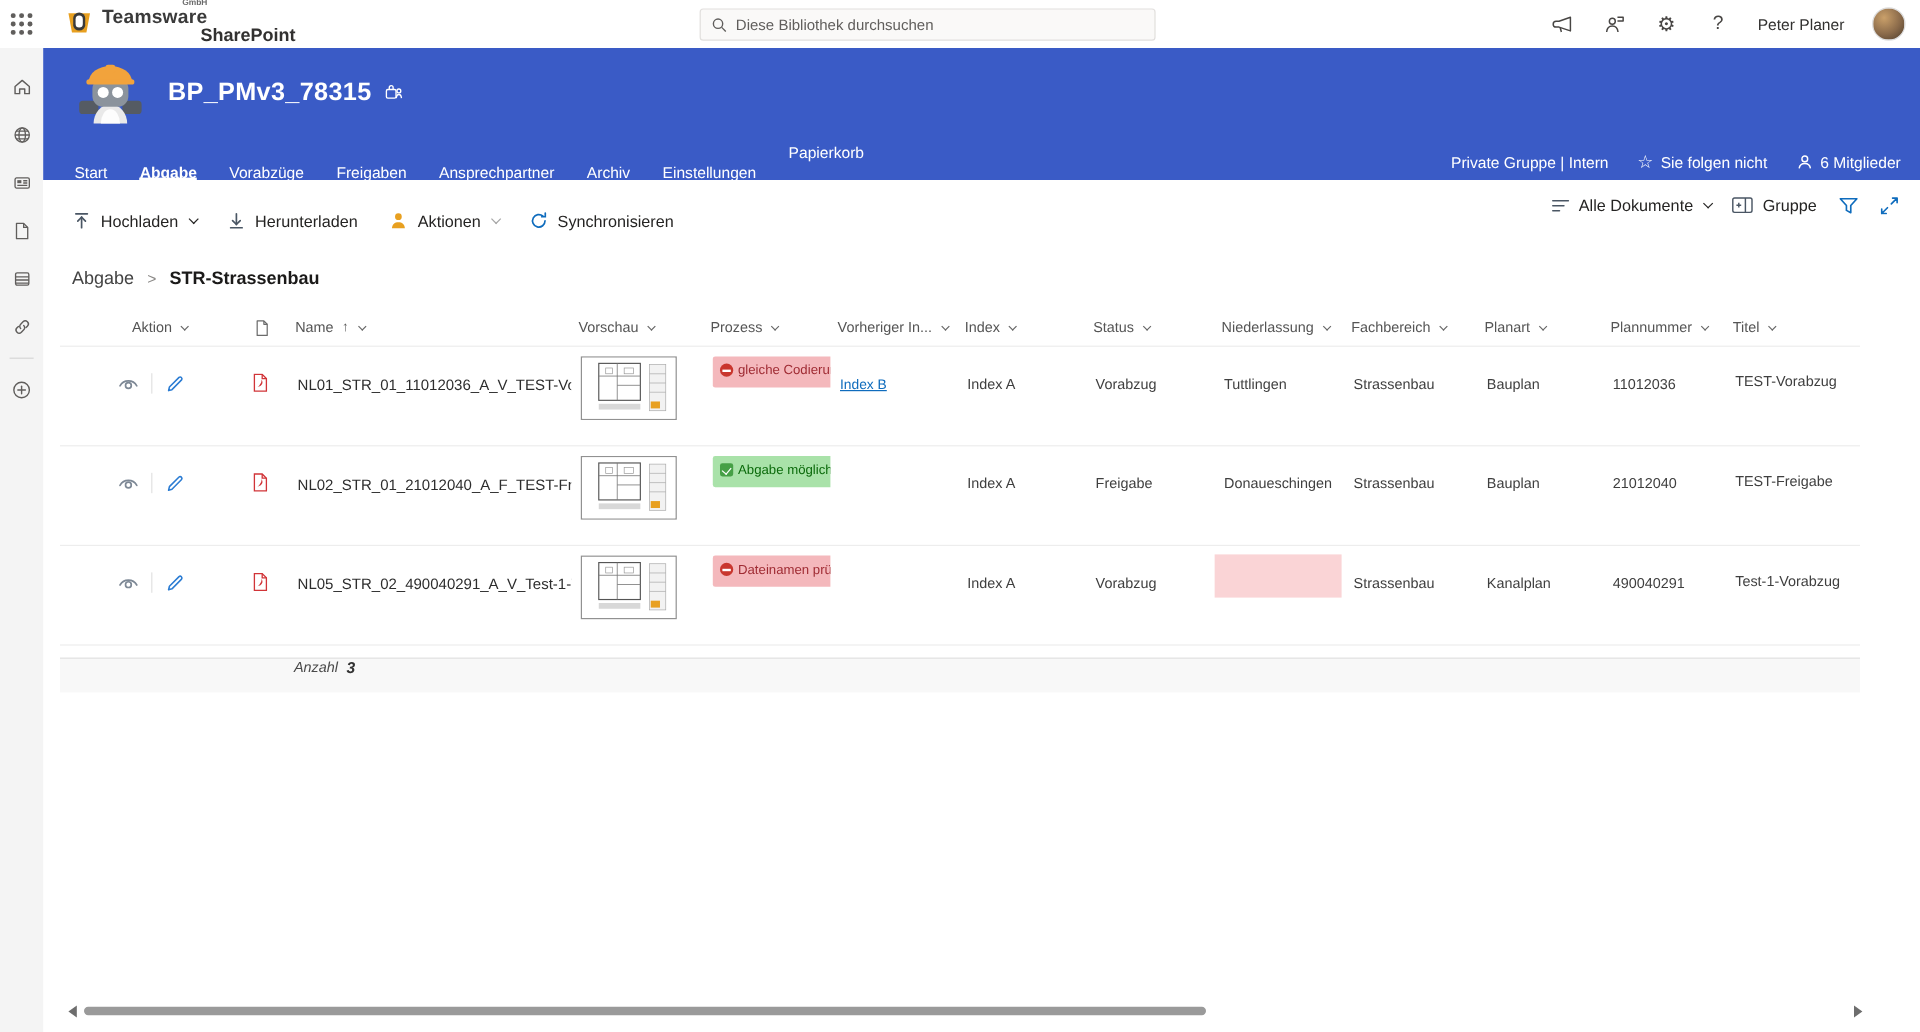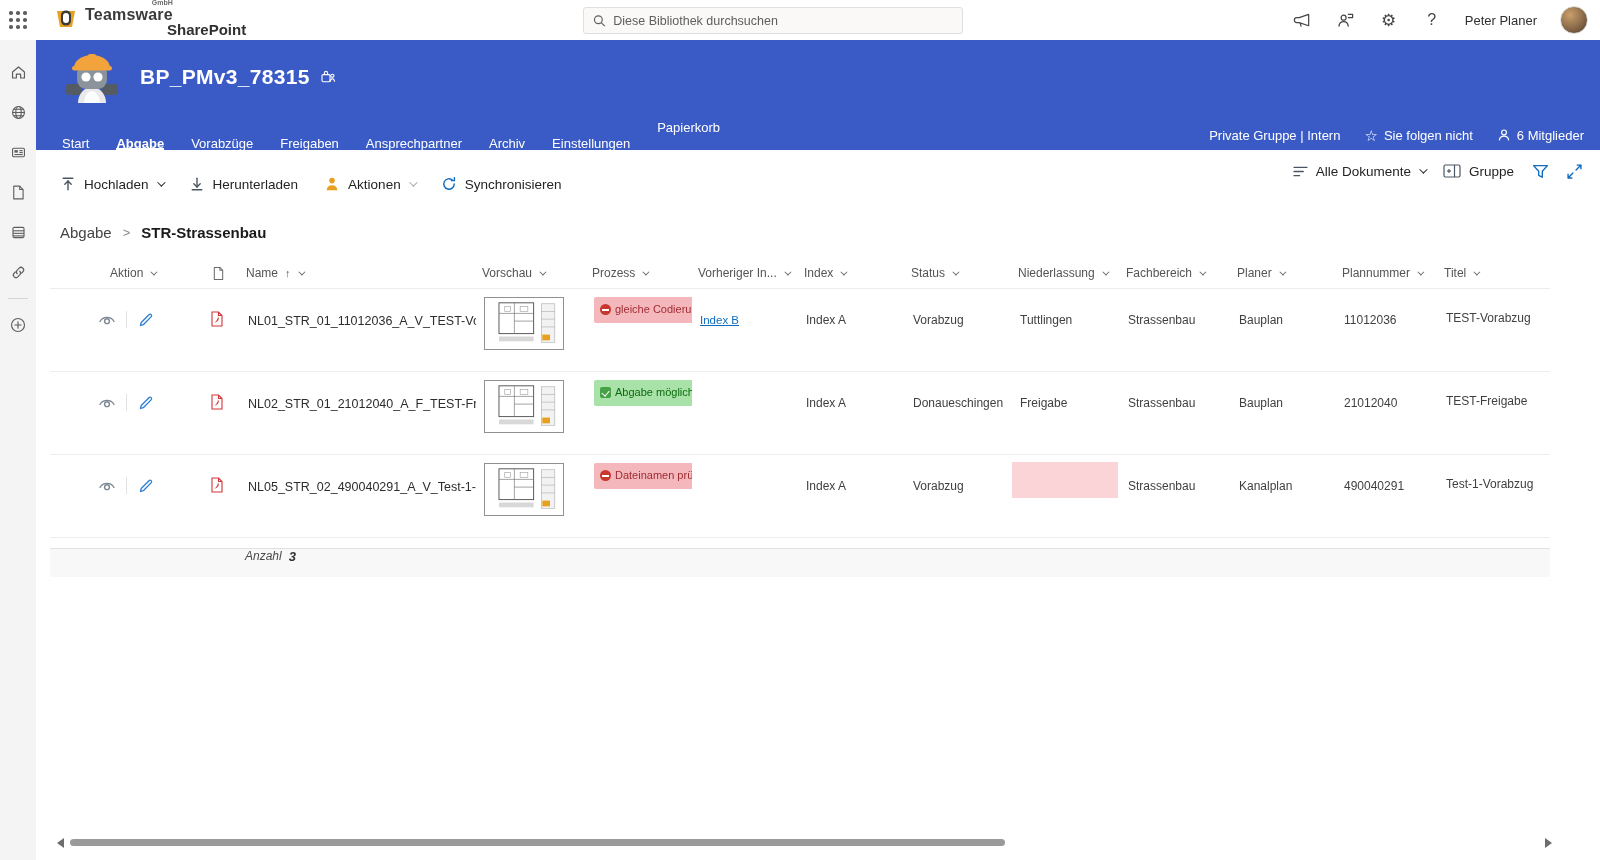--- a/index.html
+++ b/index.html
@@ -428,21 +428,21 @@
       </span>
     <span class="th">
         <span>Niederlassung</span>
         <span class="chev"></span>
       </span>
     <span class="th">
         <span>Fachbereich</span>
         <span class="chev"></span>
       </span>
     <span class="th">
-        <span>Planer</span>
+        <span>Planart</span>
         <span class="chev"></span>
       </span>
     <span class="th">
         <span>Plannummer</span>
         <span class="chev"></span>
       </span>
     <span class="th">
         <span>Titel</span>
         <span class="chev"></span>
       </span>
@@ -535,22 +535,22 @@
         <rect x="59" y="38" width="8" height="6" fill="#e8a020"></rect>
       </svg>
     </div>
     <div class="td td-badge">
       <div class="badge badge-ok">
         <span class="bicon bicon-ok"></span><span>Abgabe möglich (Erster Index)</span>
       </div>
     </div>
     <div class="td"></div>
     <div class="td">Index A</div>
+    <div class="td">Freigabe</div>
     <div class="td">Donaueschingen</div>
-    <div class="td">Freigabe</div>
     <div class="td">Strassenbau</div>
     <div class="td">Bauplan</div>
     <div class="td">21012040</div>
     <div class="td" style="padding-top:22px;">TEST-Freigabe</div>
   </div>
 
   <div class="trow tr">
     <div class="td td-actions">
       <svg class="act-ic" viewBox="0 0 18 18">
         <path d="M2 10.5 C5 5 13 5 16 10.5" fill="none" stroke="#7d8895" stroke-width="1.4" stroke-linecap="round"></path>

